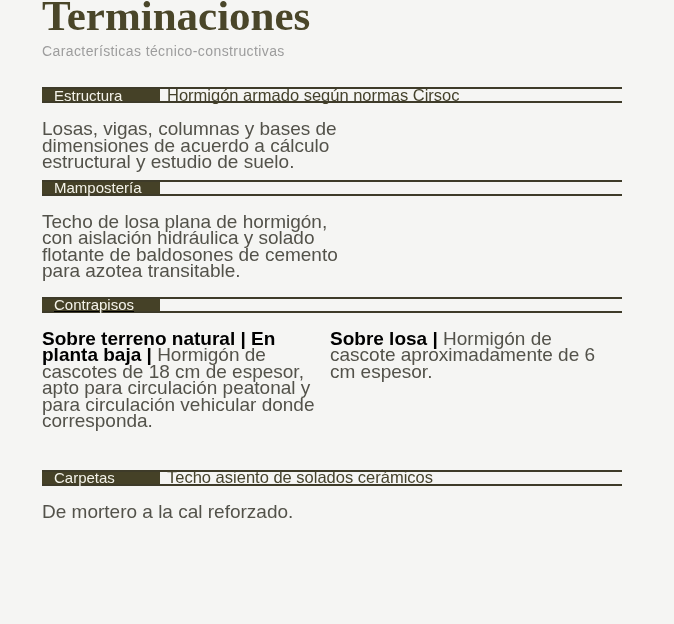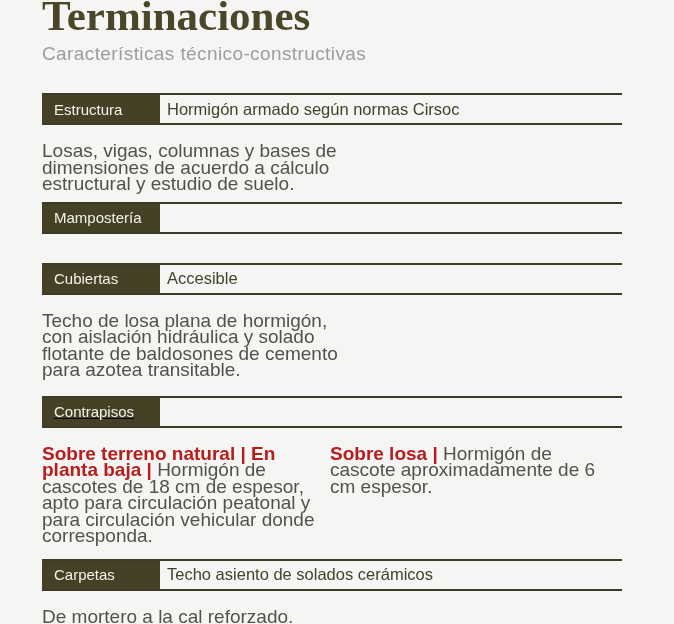--- a/index.html
+++ b/index.html
@@ -23,38 +23,38 @@
     margin: -6px 0 0 0;
     font-family: "Liberation Serif", serif;
     font-weight: 700;
     font-size: 43px;
     line-height: 1.0;
     letter-spacing: 0px;
     color: #4a4629;
   }
   .subtitle {
     margin-top: 6px;
-    font-size: 19px;
+    font-size: 14px;
     letter-spacing: 0.4px;
     color: #9d9d9d;
   }
   .section-header {
     box-sizing: border-box;
     width: 580px;
-    height: 32px;
+    height: 16px;
     border-top: 2px solid #3e3b29;
     border-bottom: 2px solid #3e3b29;
     display: flex;
     align-items: stretch;
   }
   .sec-1 .section-header { margin-top: 28px; }
   .sec-2 .section-header { margin-top: 9px; }
   .sec-3 .section-header { margin-top: 29px; }
   .sec-4 .section-header { margin-top: 17px; text-decoration: underline; }
-  .sec-5 .section-header { margin-top: 14px; }
+  .sec-5 .section-header { margin-top: 40px; }
   .label-box {
     box-sizing: border-box;
     width: 118px;
     flex: 0 0 118px;
     background: #454127;
     color: #f4f3ea;
     font-size: 15px;
     display: flex;
     align-items: center;
     padding-left: 12px;
@@ -87,21 +87,21 @@
   .col-single {
     box-sizing: border-box;
     width: 300px;
   }
   .col-wide {
     box-sizing: border-box;
     width: 560px;
   }
   .lead {
     font-weight: 700;
-    color: #b91c1c;
+    color: #000000;
   }
   p { margin: 0; }
 </style>
 </head>
 <body>
 
 <div class="page">
   <div class="content">
 
     <h1 class="page-title">Terminaciones</h1>
@@ -118,24 +118,20 @@
     </div>
 
     <div class="section sec-2">
       <div class="section-header">
         <div class="label-box">Mampostería</div>
         <div class="bar-title"></div>
       </div>
     </div>
 
     <div class="section sec-3">
-      <div class="section-header">
-        <div class="label-box">Cubiertas</div>
-        <div class="bar-title">Accesible</div>
-      </div>
       <div class="section-body">
         <p class="col-single">Techo de losa plana de hormigón, con aislación hidráulica y solado flotante de baldosones de cemento para azotea transitable.</p>
       </div>
     </div>
 
     <div class="section sec-4">
       <div class="section-header">
         <div class="label-box">Contrapisos</div>
         <div class="bar-title"></div>
       </div>

